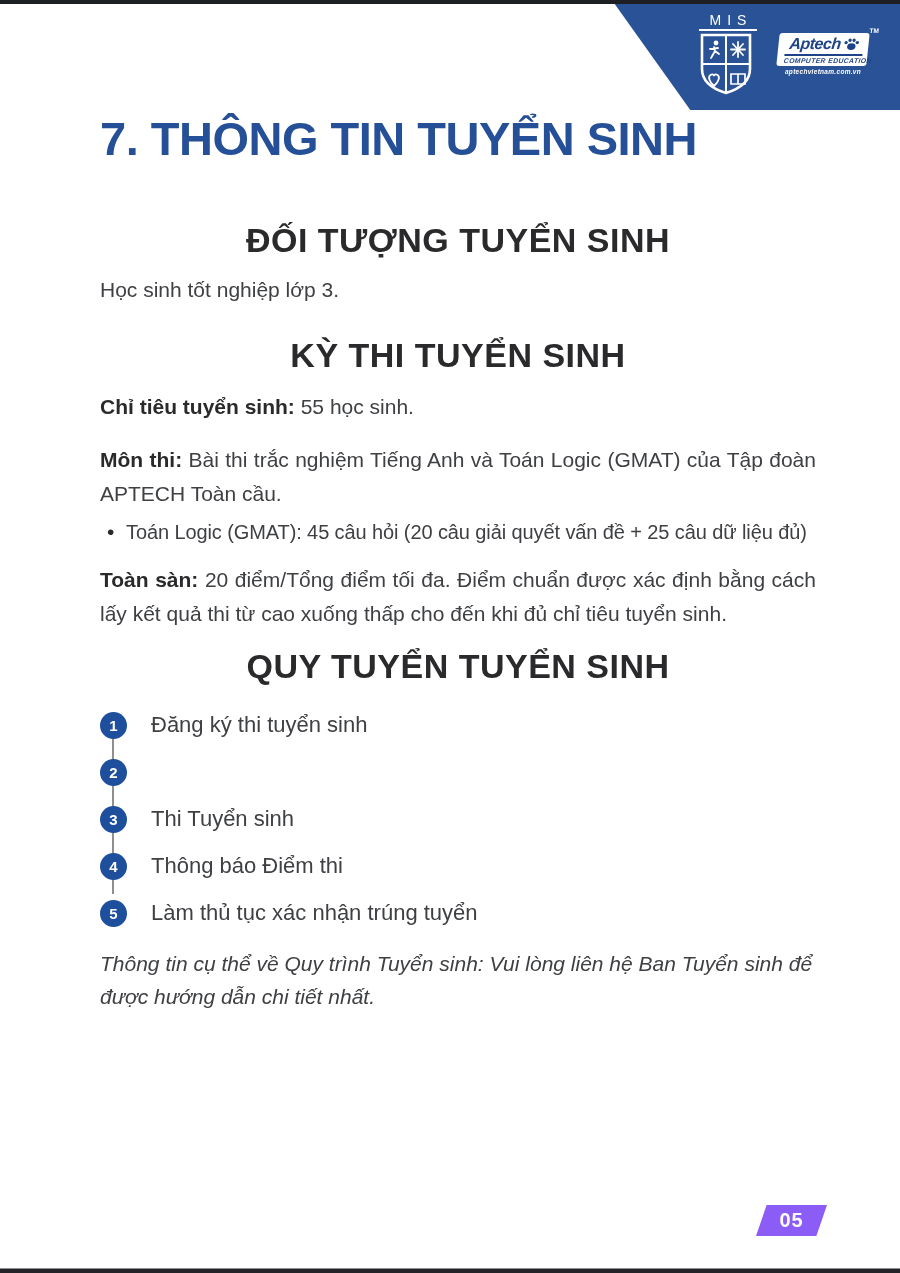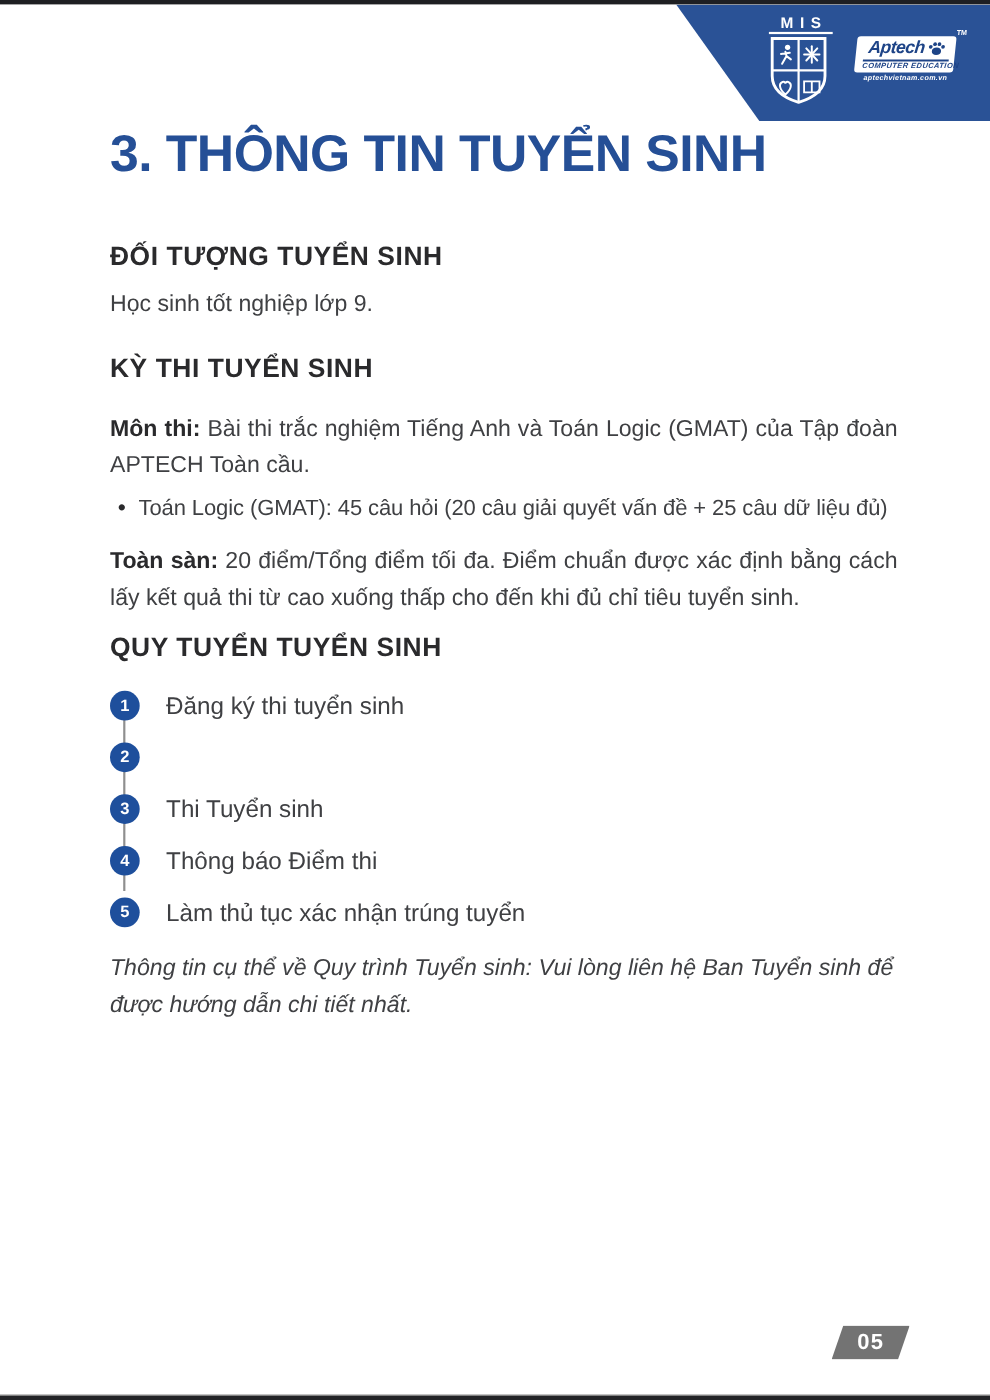--- a/index.html
+++ b/index.html
@@ -12,36 +12,36 @@
   .top-rule { position:absolute; top:0; left:0; width:100%; height:4px; background:#1e1f22; z-index:5; }
   .bottom-rule { position:absolute; bottom:0; left:0; width:100%; height:5px; background:#232427; border-top:1px solid #8d8d8d; z-index:5; }
 
   
   .header-band {
     position:absolute; top:4px; left:0; width:900px; height:106px;
     background:#2A5296;
     clip-path:polygon(68.3% 0, 100% 0, 100% 100%, 76.7% 100%);
   }
   .mis-logo { position:absolute; left:699px; top:12px; width:58px; text-align:center; color:#fff; }
-  .mis-logo-text { display:block; font-size:14px; font-weight:bold; letter-spacing:6px; padding-left:6px;
+  .mis-logo-text { display:block; font-size:14px; font-weight:normal; letter-spacing:6px; padding-left:6px;
     border-bottom:2px solid #fff; padding-bottom:1px; margin-bottom:2px; }
   .aptech-logo { position:absolute; left:778px; top:33px; width:90px; }
   .aptech-box { position:relative; background:#fff; border-radius:3px; transform:skewX(-6deg); padding:2px 5px 2px 7px; }
   .aptech-name-row { display:flex; align-items:center; justify-content:center; gap:3px; }
   .aptech-wordmark { font-size:16px; font-weight:bold; font-style:italic; color:#1e4487; letter-spacing:-0.5px; }
   .aptech-tagline { border-top:2px solid #1e4487; margin-top:1px; padding-top:1px;
     font-size:6.8px; font-weight:bold; font-style:italic; color:#1e4487; letter-spacing:0.4px; text-align:center; white-space:nowrap; }
   .aptech-tm { position:absolute; top:-6px; right:-9px; font-size:6.5px; color:#fff; font-weight:bold; }
   .aptech-website { margin-top:2px; text-align:center; font-size:6.5px; font-weight:bold; font-style:italic; color:#fff; letter-spacing:0.3px; }
 
   
   .content { position:absolute; left:100px; top:0; width:716px; }
   .page-title { margin-top:112px; font-size:47px; line-height:1.15; font-weight:800;
     color:#254F96; letter-spacing:-0.5px; white-space:nowrap; }
-  .section-heading { font-size:24px; line-height:1.3; font-weight:800; color:#2a2a2c; letter-spacing:0.5px; }
+  .section-heading { font-size:34px; line-height:1.3; font-weight:800; color:#2a2a2c; letter-spacing:0.5px;text-align:center; }
   .h-target { margin-top:52px; }
   .h-exam   { margin-top:28px; }
   .h-process{ margin-top:13px; }
   .body-p { font-size:21px; line-height:1.4; color:#3f4043; }
   .p-simple { margin-top:13px; }
   .p-quota { margin-top:15px; }
   .p-justify { margin-top:22px; line-height:1.6; text-align:justify; }
   .p-floor { margin-top:7px; line-height:1.6; text-align:justify; }
   .lbl { font-weight:bold; color:#2a2a2c; }
 
@@ -56,21 +56,21 @@
   .step { display:flex; align-items:center; margin-bottom:20px; position:relative; }
   .step-num { flex:none; width:27px; height:27px; border-radius:50%; background:#1E4F9C; color:#fff;
     font-size:15px; font-weight:bold; display:flex; align-items:center; justify-content:center; position:relative; z-index:1; }
   .step-text { margin-left:24px; font-size:22px; color:#3f4043; }
 
   .process-note { font-style:italic; font-size:21px; line-height:1.6; color:#3f4043; }
 
   
   .page-num {
     position:absolute; left:756px; top:1205px; width:71px; height:31px;
-    background:#737373; clip-path:polygon(15% 0, 100% 0, 85% 100%, 0% 100%);
+    background:#8b5cf6; clip-path:polygon(15% 0, 100% 0, 85% 100%, 0% 100%);
     color:#fff; font-size:20px; font-weight:bold; letter-spacing:1px;
     display:flex; align-items:center; justify-content:center;
   }
   svg { display:block; }
 </style>
 </head>
 <body>
 
 <div class="page">
   <div class="top-rule"></div>
@@ -119,27 +119,28 @@
             <circle cx="13.6" cy="5.6" r="1.7" fill="#1e4487"></circle>
           </svg>
         </span>
       </div>
       <div class="aptech-tagline">COMPUTER EDUCATION</div>
     </div>
     <div class="aptech-website">aptechvietnam.com.vn</div>
   </div>
 
   <div class="content">
-    <h1 class="page-title">3. THÔNG TIN TUYỂN SINH</h1>
+    <h1 class="page-title">7. THÔNG TIN TUYỂN SINH</h1>
 
     <h2 class="section-heading h-target">ĐỐI TƯỢNG TUYỂN SINH</h2>
-    <p class="body-p p-simple">Học sinh tốt nghiệp lớp 9.</p>
+    <p class="body-p p-simple">Học sinh tốt nghiệp lớp 3.</p>
 
     <h2 class="section-heading h-exam">KỲ THI TUYỂN SINH</h2>
 
+    <p class="body-p p-quota"><span class="lbl">Chỉ tiêu tuyển sinh:</span> <span>55 học sinh.</span></p>
 
     <p class="body-p p-justify"><span class="lbl">Môn thi:</span> <span>Bài thi trắc nghiệm Tiếng Anh và Toán Logic (GMAT) của Tập đoàn APTECH Toàn cầu.</span></p>
 
     <ul class="bullet-list">
       <li>Toán Logic (GMAT): 45 câu hỏi (20 câu giải quyết vấn đề + 25 câu dữ liệu đủ)</li>
     </ul>
 
     <p class="body-p p-floor"><span class="lbl">Toàn sàn:</span> <span>20 điểm/Tổng điểm tối đa. Điểm chuẩn được xác định bằng cách lấy kết quả thi từ cao xuống thấp cho đến khi đủ chỉ tiêu tuyển sinh.</span></p>
 
     <h2 class="section-heading h-process">QUY TUYỂN TUYỂN SINH</h2>

